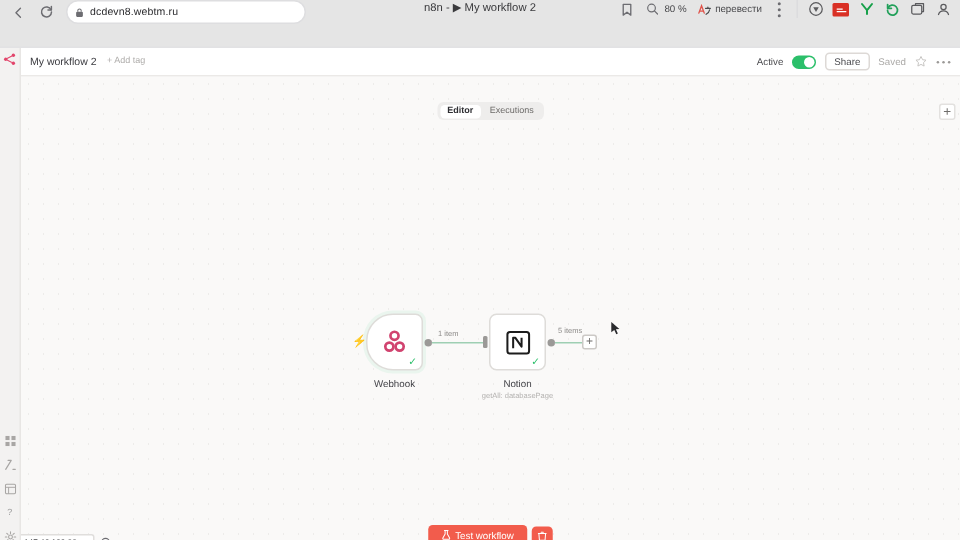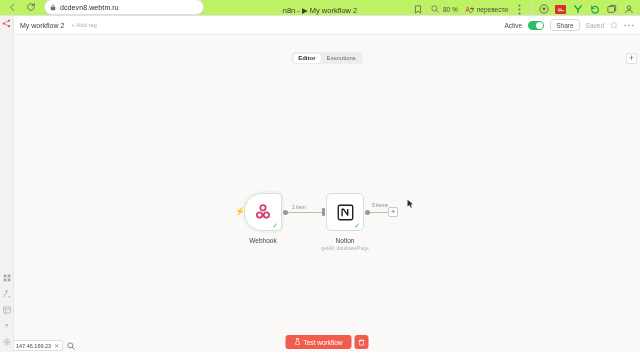--- a/index.html
+++ b/index.html
@@ -5,25 +5,25 @@
   * { box-sizing: border-box; margin: 0; padding: 0; }
   html, body {
     width: 640px; height: 360px;
     overflow: hidden;
     font-family: "Liberation Sans", sans-serif;
     background: #ffffff;
   }
 
   
   .browser-toolbar {
-    height: 16px;
-    background: #bef264;
+    height: 32px;
+    background: #e5e5e5;
     border-bottom: 1px solid #e2e2e4;
     display: flex;
-    align-items: flex-end;
+    align-items: flex-start;
     padding: 0 4px;
     gap: 3px;
     position: relative;
   }
   .nav-btn {
     width: 16px; height: 16px;
     display: flex; align-items: center; justify-content: center;
     border-radius: 3px;
     color: #6d6d72;
     flex: 0 0 auto;

